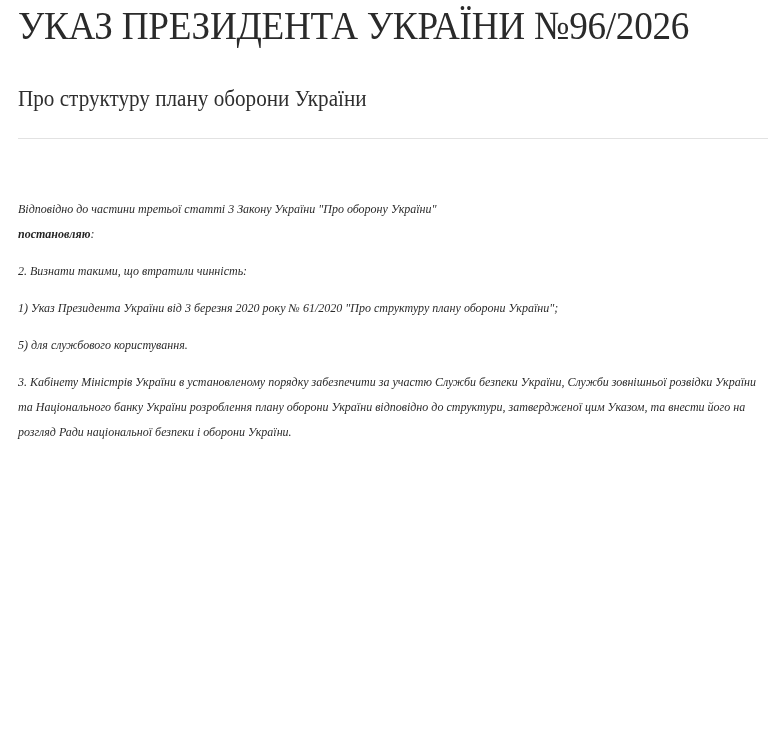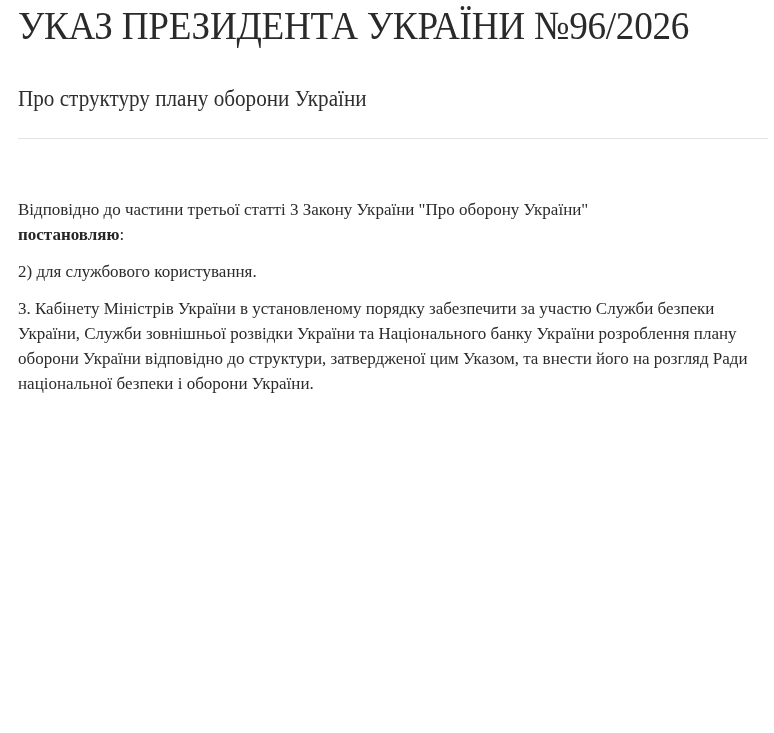--- a/index.html
+++ b/index.html
@@ -56,23 +56,24 @@
       height: 1px;
       background: #e2e2e2;
       border: none;
       margin: 0;
     }
     .body-text {
       position: absolute;
       left: 0;
       top: 197px;
       width: 750px;
-      font-size: 17px;
+      font-size: 12px;
       line-height: 25px;
       color: #2b2b2b;
+      font-style: italic;
     }
     .body-text p {
       margin: 0 0 12px 0;
     }
     .body-text b {
       font-weight: bold;
       color: #262626;
     }
   </style>
 </head>
@@ -81,16 +82,18 @@
 <div class="page">
   <h1 class="title">УКАЗ ПРЕЗИДЕНТА УКРАЇНИ №96/2026</h1>
   <h2 class="subtitle">Про структуру плану оборони України</h2>
   <div class="divider"></div>
 
   <div class="body-text">
     <p>
       <span>Відповідно до частини третьої статті 3 Закону України "Про оборону України"</span><br>
       <b>постановляю</b><span>:</span>
     </p>
-    <p>2) для службового користування.</p>
+    <p>2. Визнати такими, що втратили чинність:</p>
+    <p>1) Указ Президента України від 3 березня 2020 року № 61/2020 "Про структуру плану оборони України";</p>
+    <p>5) для службового користування.</p>
     <p>3. Кабінету Міністрів України в установленому порядку забезпечити за участю Служби безпеки України, Служби зовнішньої розвідки України та Національного банку України розроблення плану оборони України відповідно до структури, затвердженої цим Указом, та внести його на розгляд Ради національної безпеки і оборони України.</p>
   </div>
 </div>
 
 </body></html>

